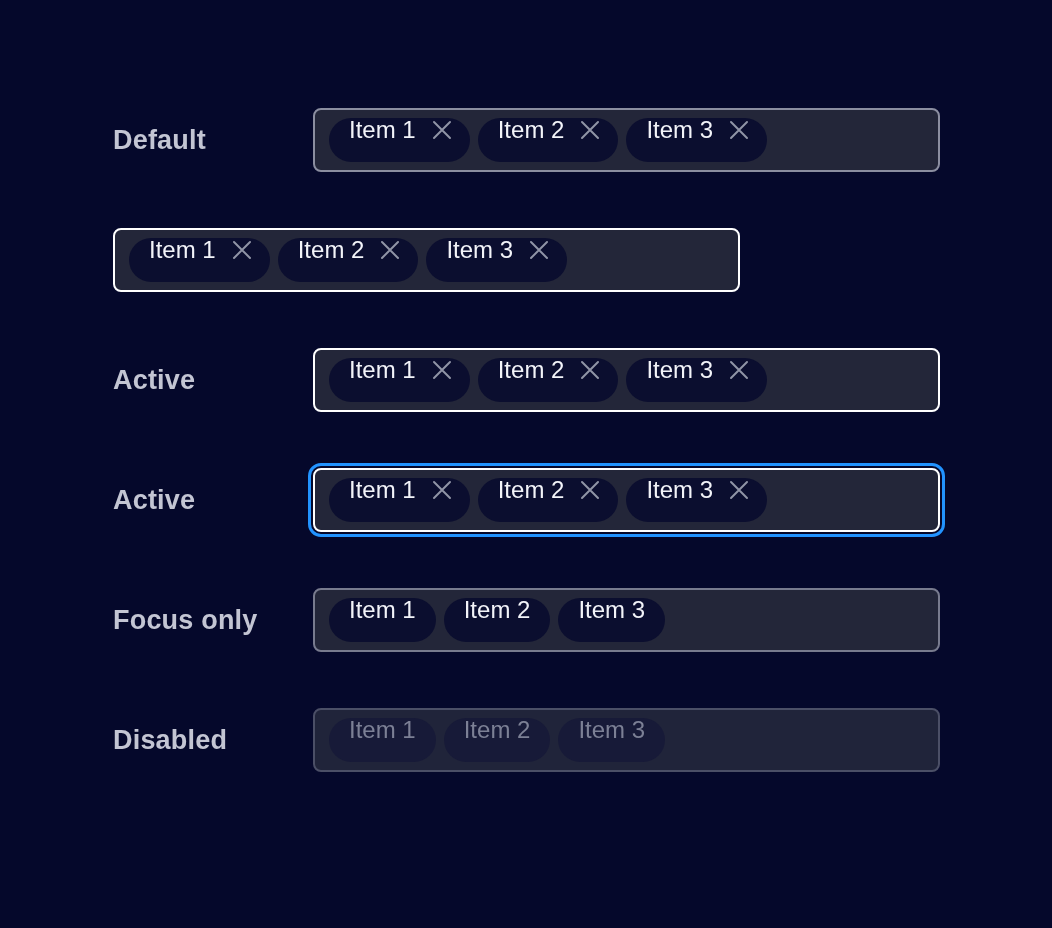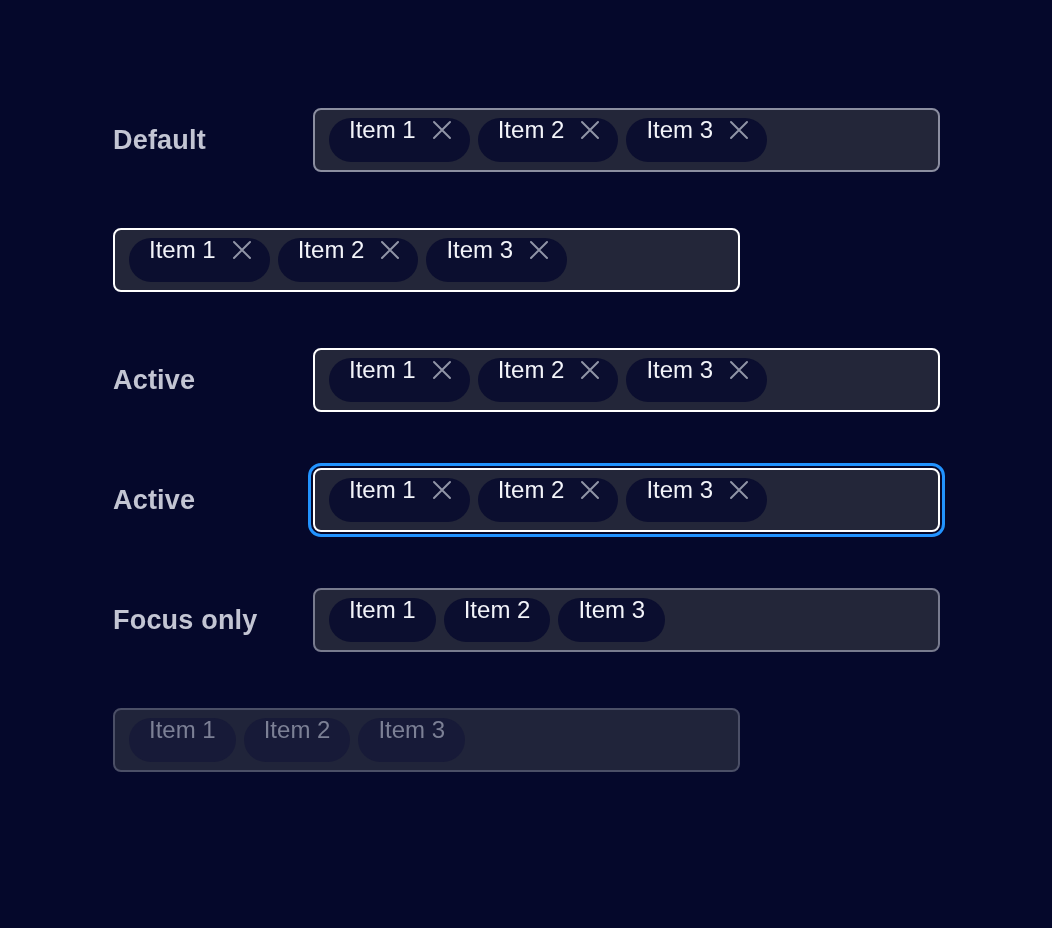--- a/index.html
+++ b/index.html
@@ -226,20 +226,21 @@
       <span class="chip no-close">
         <span class="chip-label">Item 2</span>
       </span>
       <span class="chip no-close">
         <span class="chip-label">Item 3</span>
       </span>
     </div>
   </div>
 
   <div class="row" data-state="disabled">
+    <div class="row-label">Disabled</div>
     <div class="field">
       <span class="chip no-close">
         <span class="chip-label">Item 1</span>
       </span>
       <span class="chip no-close">
         <span class="chip-label">Item 2</span>
       </span>
       <span class="chip no-close">
         <span class="chip-label">Item 3</span>
       </span>

